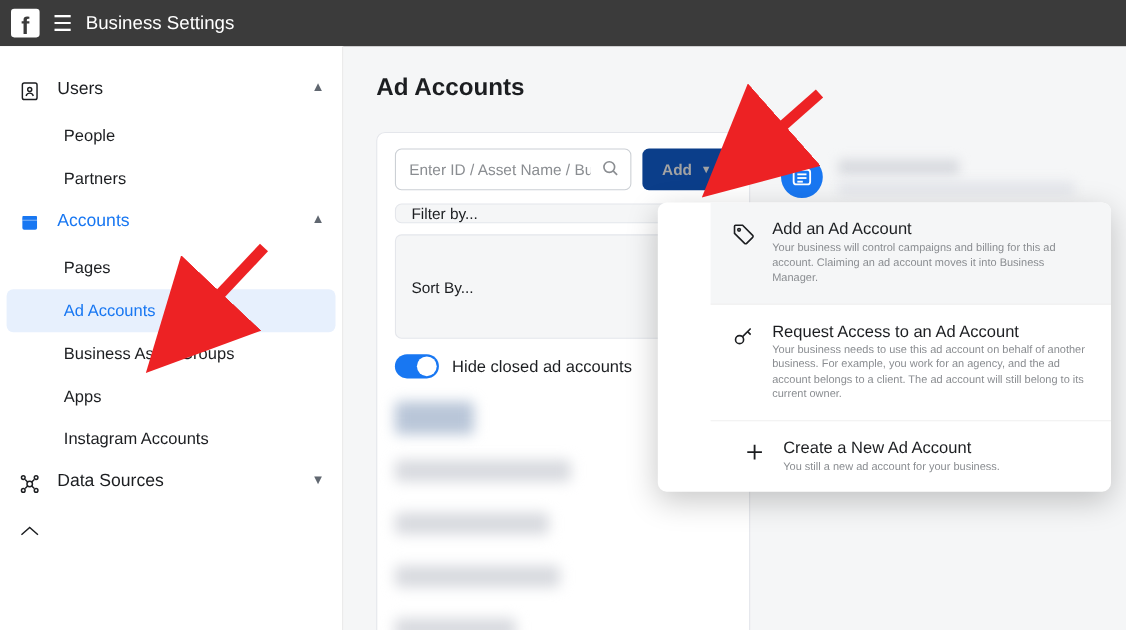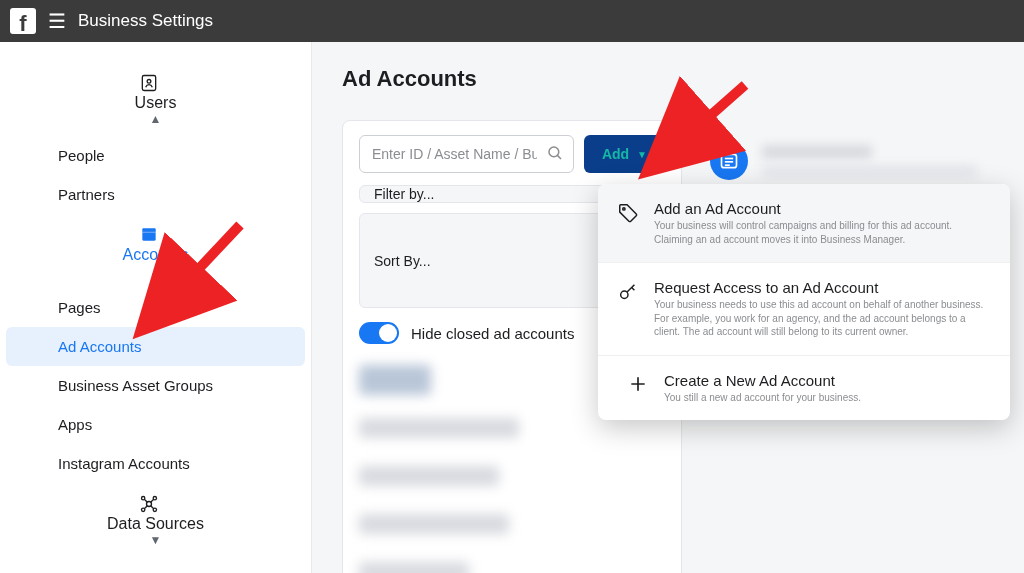--- a/index.html
+++ b/index.html
@@ -11,39 +11,39 @@
   .fb-logo span{transform:translateY(3px);}
   .hamburger { margin-left:12px; font-size:20px; cursor:pointer;}
   .topbar-title { margin-left:12px; font-size:17px; font-weight:500;}
   
   
   .layout { display:flex; height:calc(573px - 42px); }
   .sidebar { width:312px; background:#fff; border-right:1px solid #e9e9e9; padding-top:20px; overflow:hidden;}
   .main { flex:1; padding:24px 0 0 30px; position:relative; overflow:hidden;}
   
   
-  .side-section-header { display:flex; align-items:center; padding:10px 30px; cursor:pointer; position:relative;flex-direction:column;}
+  .side-section-header { display:flex; padding:10px 16px; cursor:pointer; position:relative;}
   .side-section-header .sicon { width:22px; height:22px; margin-right:14px; display:flex; align-items:center; justify-content:center;}
   .side-section-header .slabel { font-size:16px; font-weight:500; flex:1;}
   .side-section-header .chev { color:#606770; font-size:12px;}
   .side-section-header.active .slabel { color:#1877f2; }
   .side-section-header.active .sicon svg, .side-section-header.active .sicon {color:#1877f2;}
   .side-item { padding:11px 22px 11px 58px; font-size:15px; color:#1c1e21; cursor:pointer;}
   .side-item.selected { background:#e7f0fd; color:#1877f2; border-radius:6px; margin:0 6px; padding-left:52px;}
   
   
   .page-title { font-size:22px; font-weight:bold; color:#1c1e21; margin-bottom:28px;}
   
   .panel { background:#fff; border:1px solid #e4e6eb; border-radius:8px; padding:14px 16px; width:340px; position:relative; z-index:1;}
   .search-row{display:flex; gap:10px; align-items:center;}
   .search-wrap{flex:1; position:relative;}
   .search-input{width:100%; height:38px; border:1px solid #ccd0d5; border-radius:6px; padding:0 36px 0 12px; font-size:14px; color:#606770;}
   .search-input::placeholder{color:#8a8d91;}
   .search-ico{position:absolute; right:10px; top:9px; color:#8a8d91;}
-  .add-btn{background:#0b3e8a; color:#14b8a6; border:none; height:38px; padding:0 18px; border-radius:6px; font-weight:600; font-size:14px; display:flex; align-items:center; gap:8px; cursor:pointer;}
+  .add-btn{background:#0b3e8a; color:#a3a3a3; border:none; height:38px; padding:0 18px; border-radius:6px; font-weight:600; font-size:14px; display:flex; align-items:center; gap:8px; cursor:pointer;}
   .add-btn .caret{font-size:10px;}
   .filter-row{display:flex; gap:10px; margin-top:12px;flex-direction:column;}
   .pill{flex:1; height:36px; background:#f5f6f7; border:1px solid #e4e6eb; border-radius:6px; display:flex; align-items:center; justify-content:space-between; padding:0 14px; font-size:14px; color:#1c1e21; cursor:pointer;}
   .pill .caret{font-size:10px;}
   .toggle-row{display:flex; align-items:center; gap:12px; margin-top:14px;}
   .toggle{width:40px; height:22px; background:#1877f2; border-radius:11px; position:relative; cursor:pointer;}
   .toggle .knob{position:absolute; right:2px; top:2px; width:18px; height:18px; background:#fff; border-radius:50%;}
   .toggle-label{font-size:15px;}
   
   .blur-list{margin-top:18px;}
@@ -53,21 +53,21 @@
   
   
   .right-stub{position:absolute; left:710px; top:142px; display:flex; align-items:center; gap:14px;}
   .stub-ico{width:38px; height:38px; border-radius:50%; background:#1877f2; color:#fff; display:flex; align-items:center; justify-content:center;}
   .stub-lines .l1{width:110px; height:14px; background:#d8dadf; filter:blur(5px); margin-bottom:6px; border-radius:3px;}
   .stub-lines .l2{width:215px; height:12px; background:#e4e6eb; filter:blur(5px); border-radius:3px;}
   .stub-num{position:absolute; left:1044px; top:152px; color:#1877f2; font-size:15px;}
   
   
   .dropdown{position:absolute; left:598px; top:184px; width:412px; background:#fff; border-radius:8px; box-shadow:0 8px 28px rgba(0,0,0,.22); z-index:20; overflow:hidden;}
-  .dd-item{display:flex; gap:14px; padding:16px 18px; cursor:pointer; border-bottom:1px solid #f0f0f0;}
+  .dd-item{display:flex; gap:14px; padding:16px 18px; cursor:pointer; border-bottom:1px solid #f0f0f0;margin-left:48px;}
   .dd-item:last-child{border-bottom:none;padding-left:28px;}
   .dd-item.highlight{background:#f5f6f7;}
   .dd-ico{width:24px; flex-shrink:0; display:flex; align-items:flex-start; justify-content:center; padding-top:2px;}
   .dd-text .dt1{font-size:15px; color:#1c1e21; font-weight:500; margin-bottom:2px;}
   .dd-text .dt2{font-size:10px; color:#8a8d91; line-height:1.35;}
   
   
   .arrow{position:absolute; z-index:30;}
   .arrow svg{overflow:visible;}
 </style>

